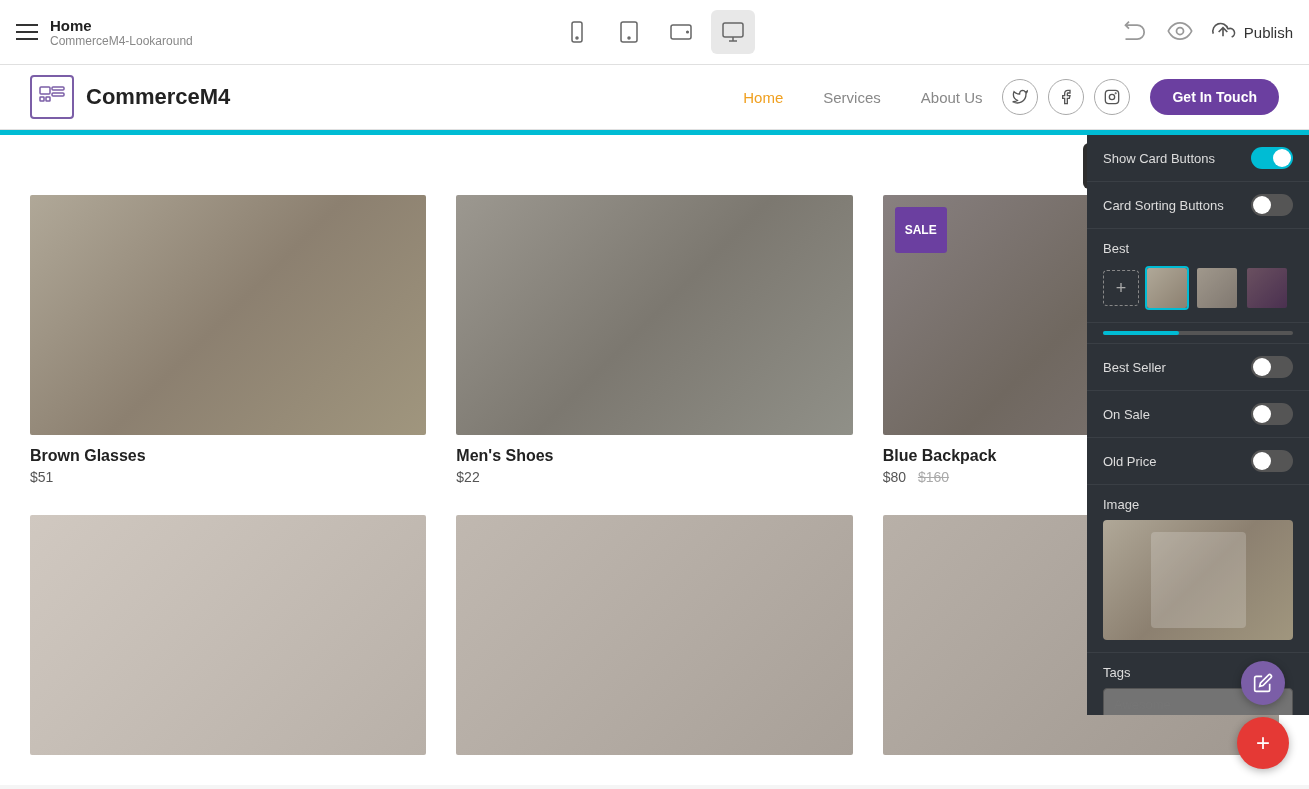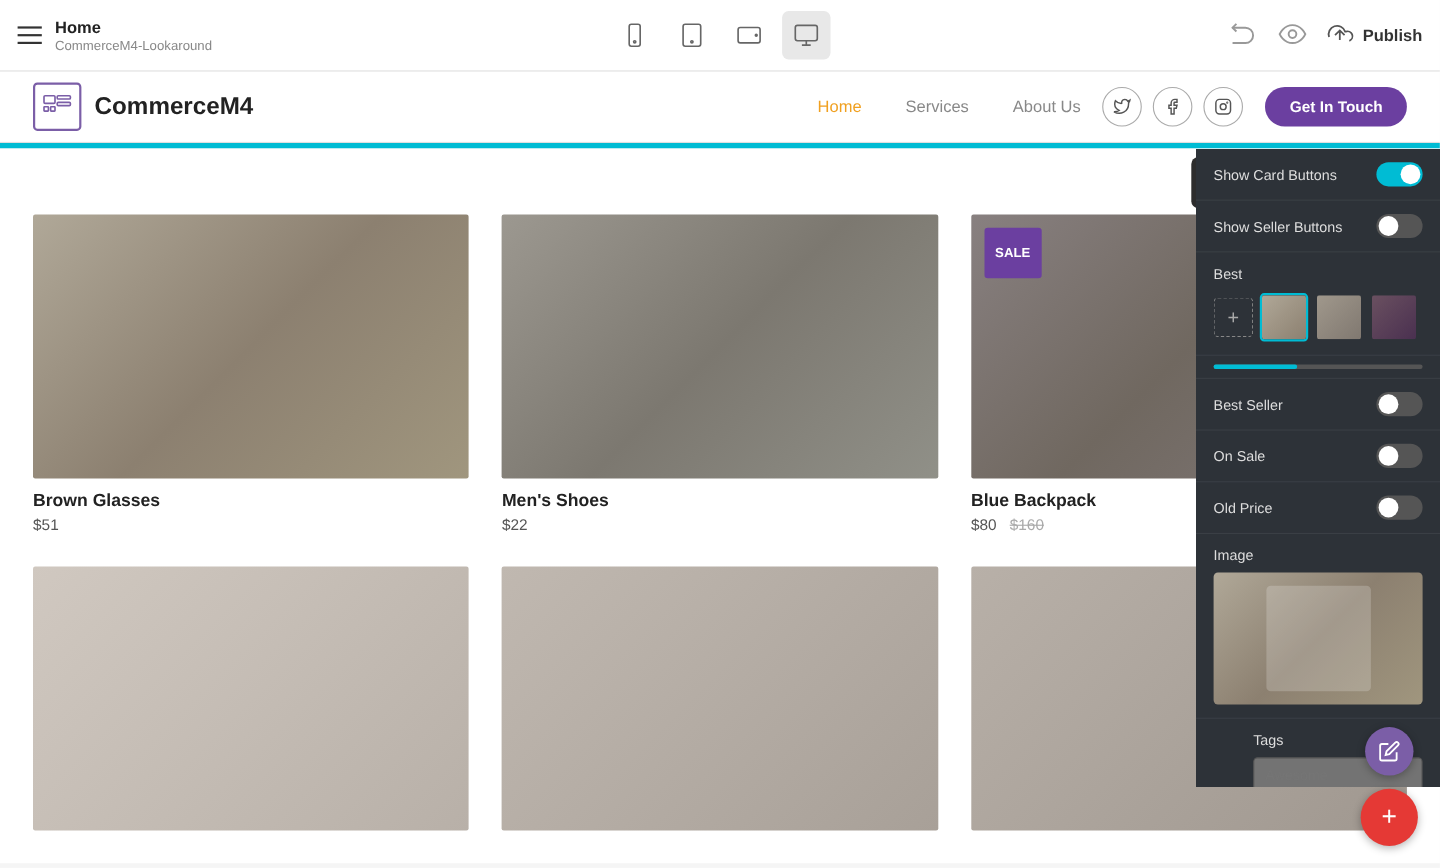--- a/index.html
+++ b/index.html
@@ -83,21 +83,21 @@
       color: #888;
     }
     .publish-btn {
       display: flex;
       align-items: center;
       gap: 8px;
       background: none;
       border: none;
       cursor: pointer;
       font-size: 15px;
-      font-weight: 700;
+      font-weight: 400;
       color: #333;
     }
     .publish-btn .cloud-icon { color: #555; }
 
     
     .page-header {
       background: #fff;
       border-bottom: 1px solid #e0e0e0;
       height: 65px;
       display: flex;
@@ -396,21 +396,21 @@
     .image-label { font-size: 13px; color: #ddd; margin-bottom: 8px; }
     .image-preview {
       width: 100%;
       height: 120px;
       background: linear-gradient(135deg, #b0a898 0%, #8c8070 50%, #a0967e 100%);
       border-radius: 4px;
       overflow: hidden;
     }
 
     
-    .tags-section { padding: 12px 16px; border-bottom: 1px solid #5eead4; margin-left: 36px; }
+    .tags-section { padding: 12px 16px; border-bottom: 1px solid #5eead4; }
     .tags-label { font-size: 13px; color: #ddd; margin-bottom: 8px; }
     .tags-input {
       width: 100%;
       background: #737373;
       border: 1px solid #555;
       border-radius: 4px;
       padding: 8px 10px;
       color: #ddd;
       font-size: 13px;
       outline: none;
@@ -644,21 +644,21 @@
   </div>
 
   <div class="settings-panel">
 
     <div class="setting-row">
       <span class="setting-label">Show Card Buttons</span>
       <div class="toggle-switch on-teal"></div>
     </div>
 
     <div class="setting-row">
-      <span class="setting-label">Show Seller Buttons</span>
+      <span class="setting-label">Card Sorting Buttons</span>
       <div class="toggle-switch"></div>
     </div>
 
     <div class="shop-section">
       <div class="shop-label">Best</div>
       <div class="shop-thumbnails">
         <button class="shop-add-btn">+</button>
         <div class="shop-thumb selected">
           <div class="thumb-1" style="width:100%;height:100%;"></div>
         </div>

